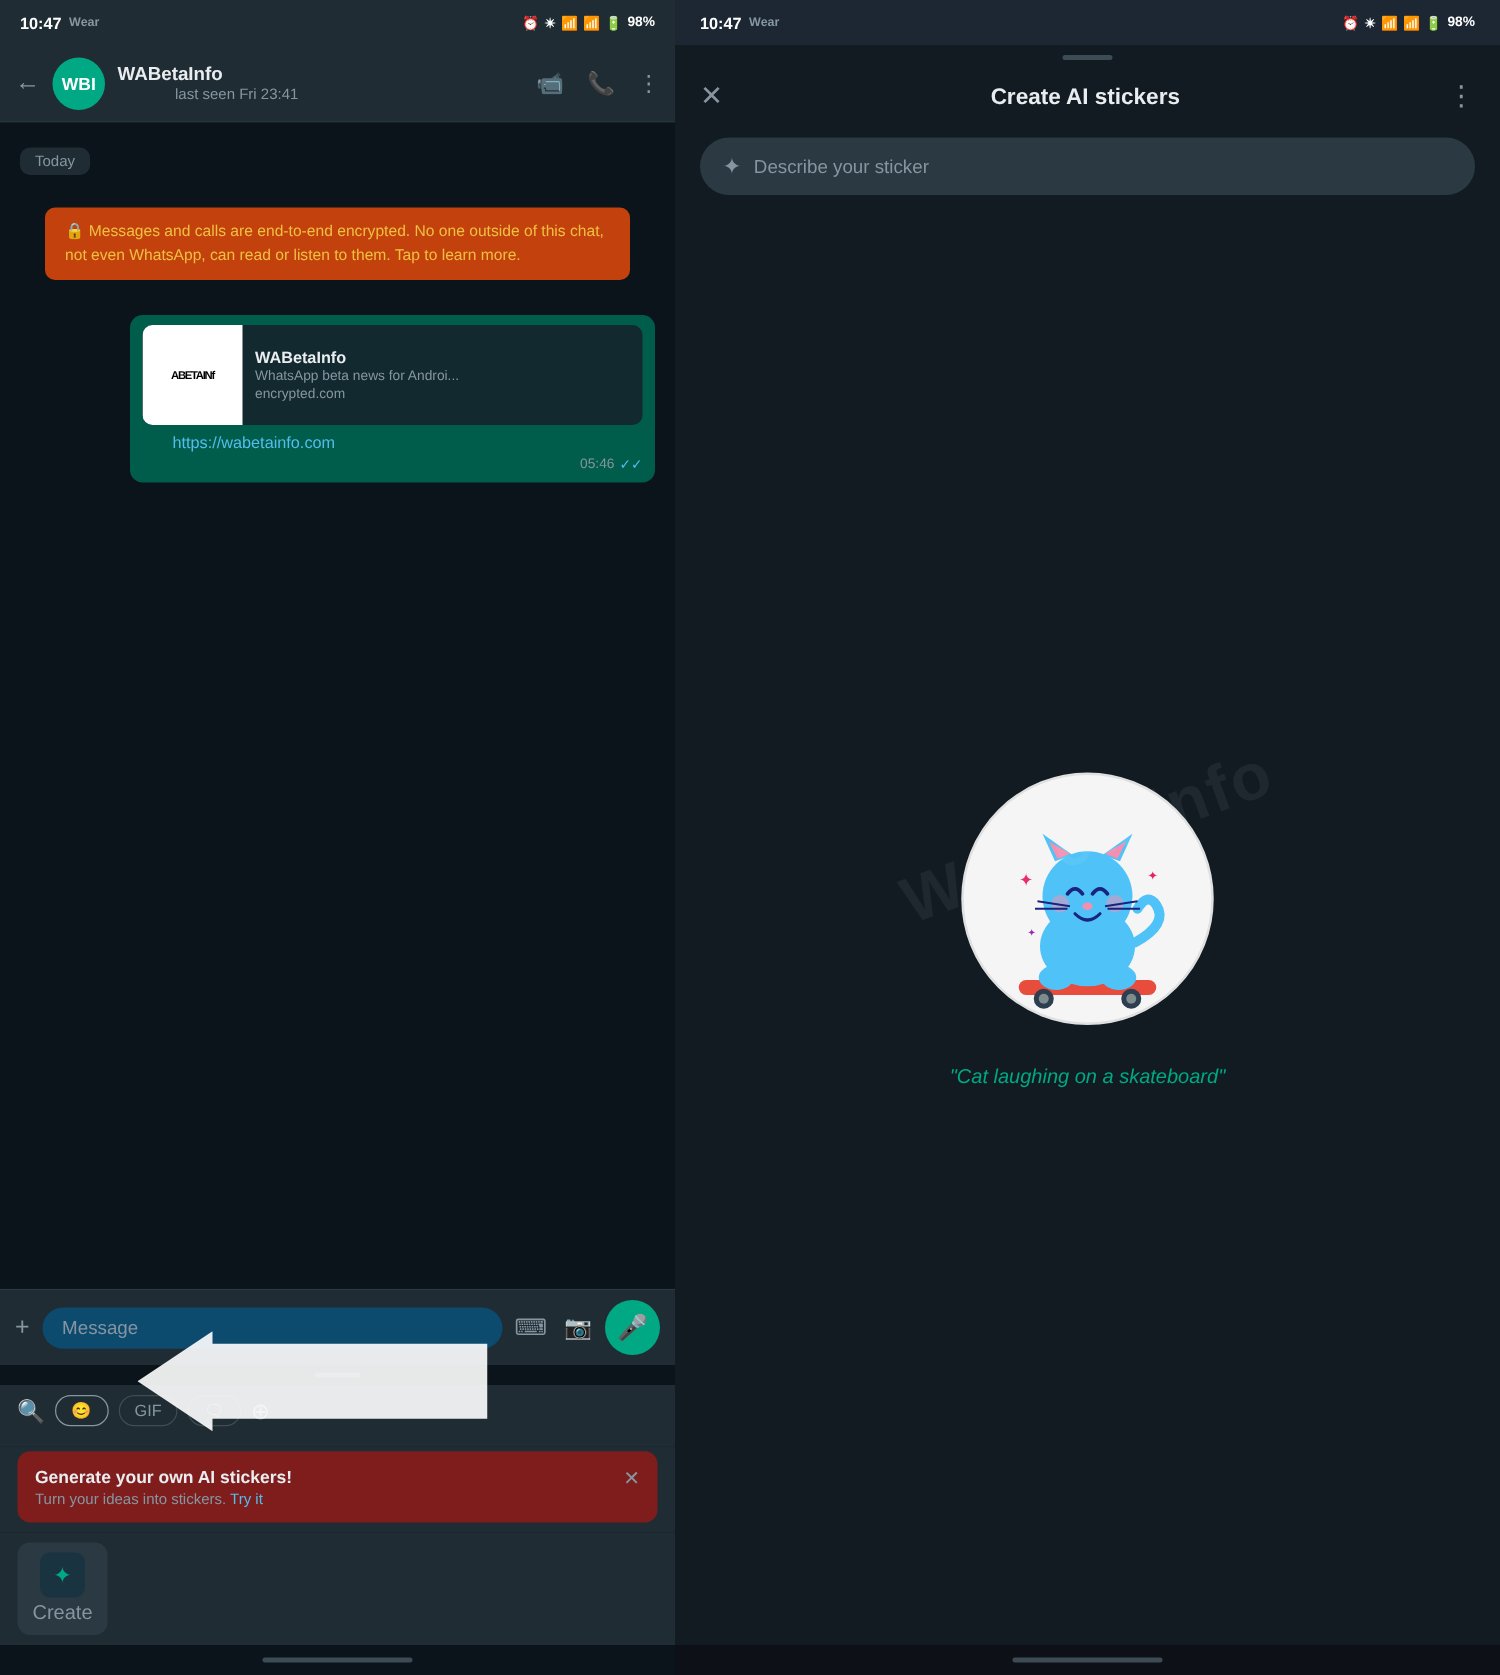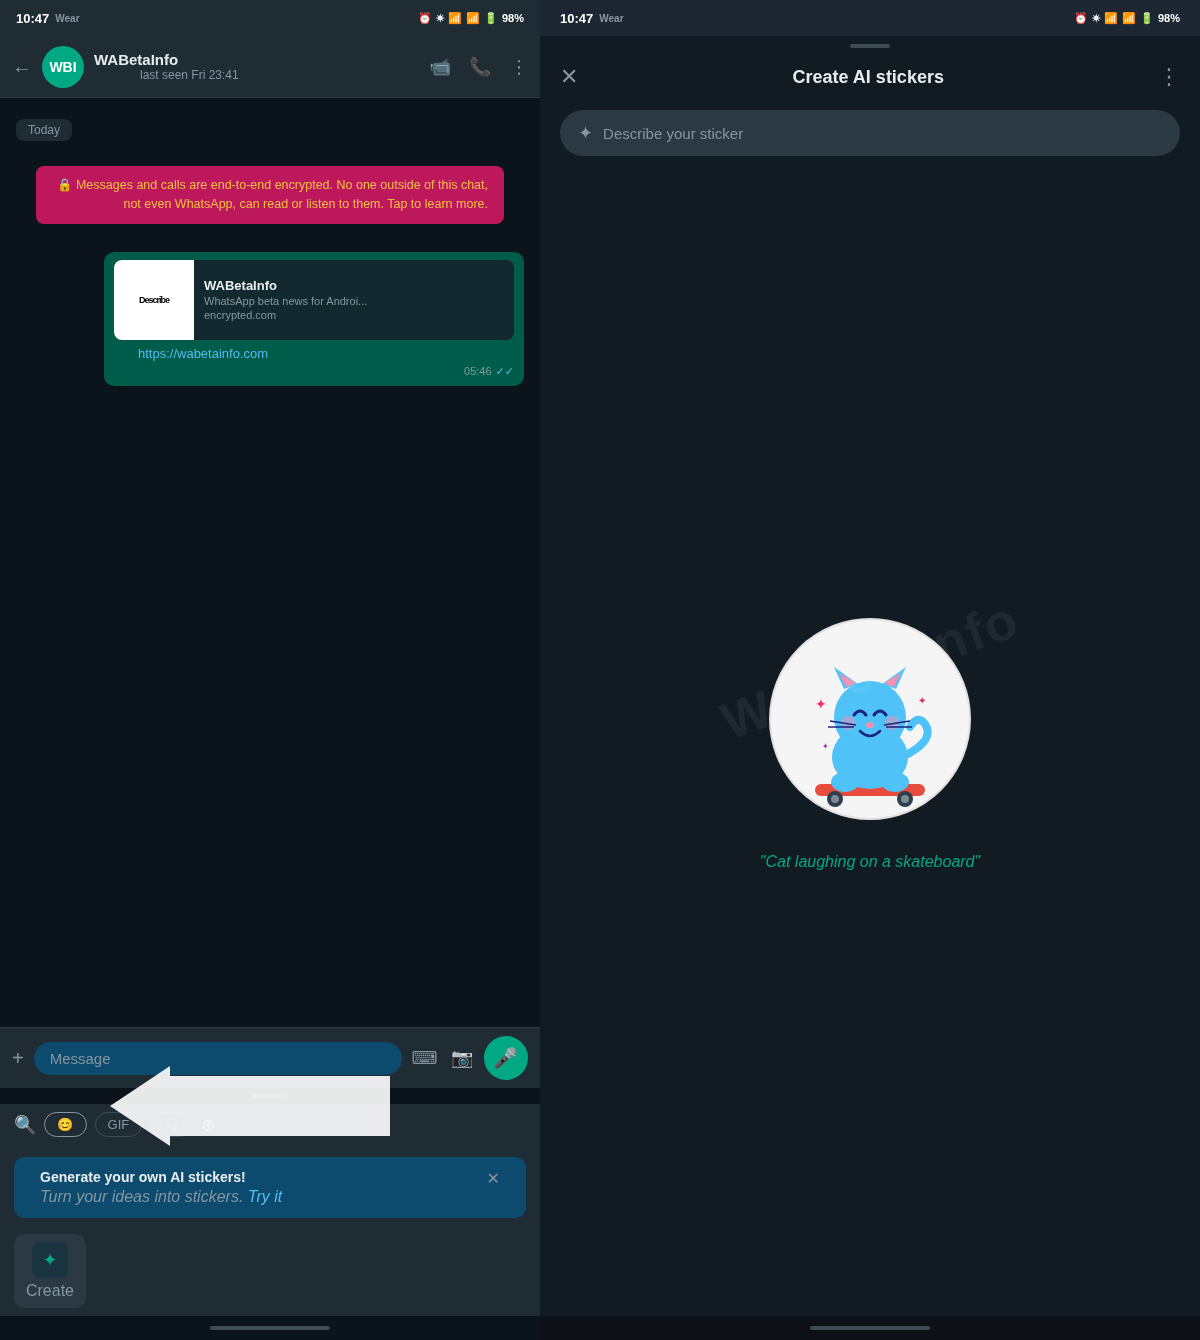--- a/index.html
+++ b/index.html
@@ -76,27 +76,27 @@
     }
     .date-badge span {
       background: #1f2c34;
       color: #8696a0;
       font-size: 12px;
       padding: 4px 12px;
       border-radius: 8px;
     }
 
     .info-bubble {
-      background: #be185d;
+      background: #c2410c;
       border-radius: 8px;
       padding: 10px 16px;
       color: #f0c040;
       font-size: 12.5px;
       line-height: 1.5;
-      text-align: right;
+      text-align: left;
       margin: 28px 20px;
     }
 
     .msg-bubble {
       background: #005c4b;
       border-radius: 10px;
       padding: 8px 10px;
       max-width: 420px;
       margin-left: auto;
       margin-top: 12px;
@@ -197,32 +197,32 @@
       padding: 4px 12px;
       color: #8696a0;
       font-size: 13px;
       display: flex; align-items: center; gap: 4px;
     }
     .sticker-tab-active { border-color: #8696a0; }
     .sticker-tab-plus { font-size: 18px; color: #8696a0; }
 
     
     .promo-card {
-      background: #0c4a6e;
+      background: #7f1d1d;
       border-radius: 10px;
-      padding: 12px 26px;
+      padding: 12px 14px;
       display: flex;
       align-items: flex-start;
       justify-content: space-between;
       margin: 4px 0 8px 0;
       gap: 23px;
     }
     .promo-text {}
     .promo-title { color: #e9edef; font-size: 14px; font-weight: 600; margin-bottom: 3px; }
-    .promo-sub { color: #8696a0; font-size: 16px; font-style: italic; }
+    .promo-sub { color: #8696a0; font-size: 12px; }
     .promo-sub .try-it { color: #53bdeb; }
     .promo-close { color: #8696a0; font-size: 16px; cursor: pointer; }
 
     
     .create-btn-area {
       padding: 8px 14px;
       background: #1f2c34;
     }
     .create-btn {
       width: 72px;
@@ -419,21 +419,21 @@
 
     <div class="info-bubble">
       <span>🔒 Messages and calls are end-to-end encrypted. No one outside of this chat, not even WhatsApp, can read or listen to them. Tap to learn more.</span>
     </div>
 
     <div style="position:relative; margin-top: 12px;">
 
       <div class="msg-bubble">
         <div class="msg-link-card">
           <div class="msg-link-img">
-            <span style="font-size:9px; font-weight:800; letter-spacing:-1px;">Describe</span>
+            <span style="font-size:9px; font-weight:800; letter-spacing:-1px;">ABETAINf</span>
           </div>
           <div class="msg-link-info">
             <div class="msg-link-title">WABetaInfo</div>
             <div class="msg-link-desc">WhatsApp beta news for Androi...</div>
             <div class="msg-link-site">encrypted.com</div>
           </div>
         </div>
         <div class="msg-url">https://wabetainfo.com</div>
         <div class="msg-time">
           <span>05:46</span>

